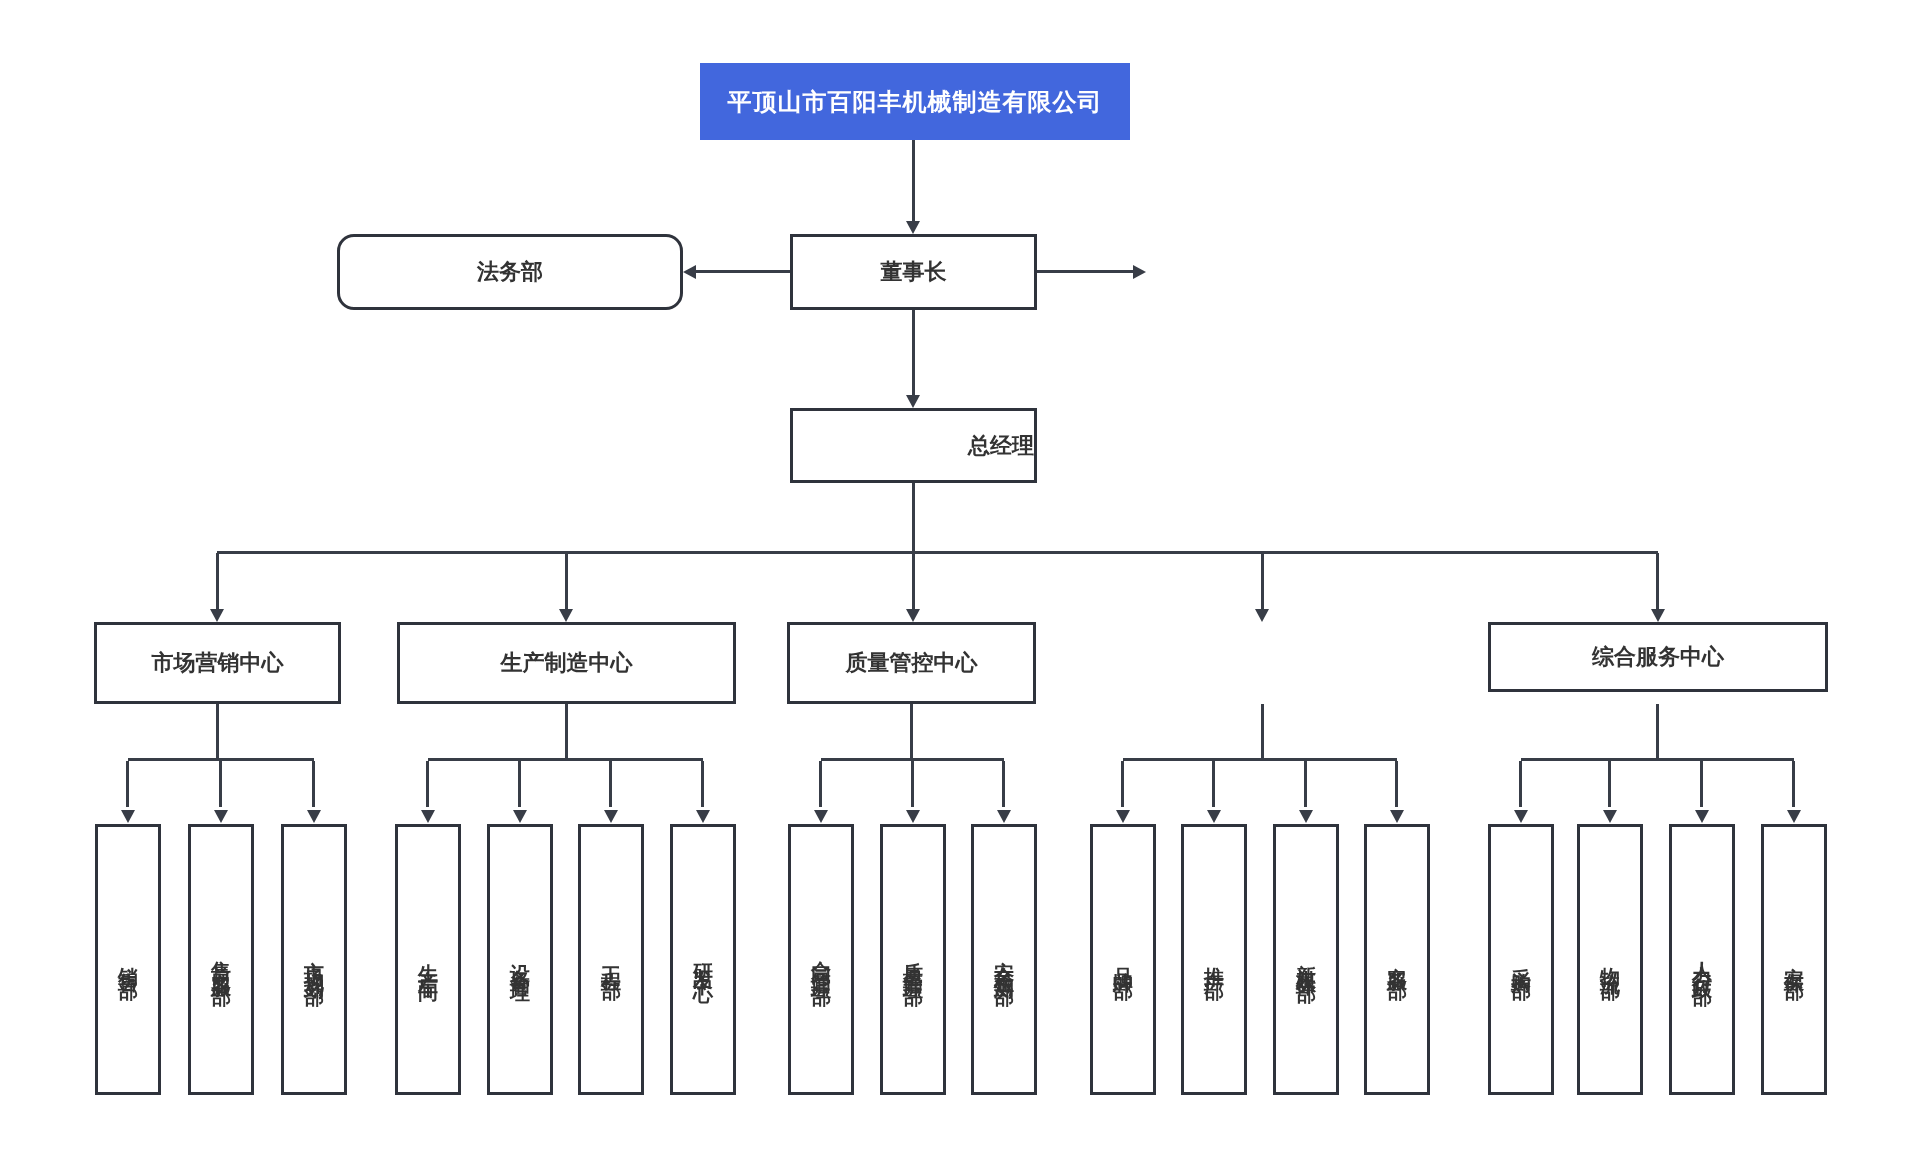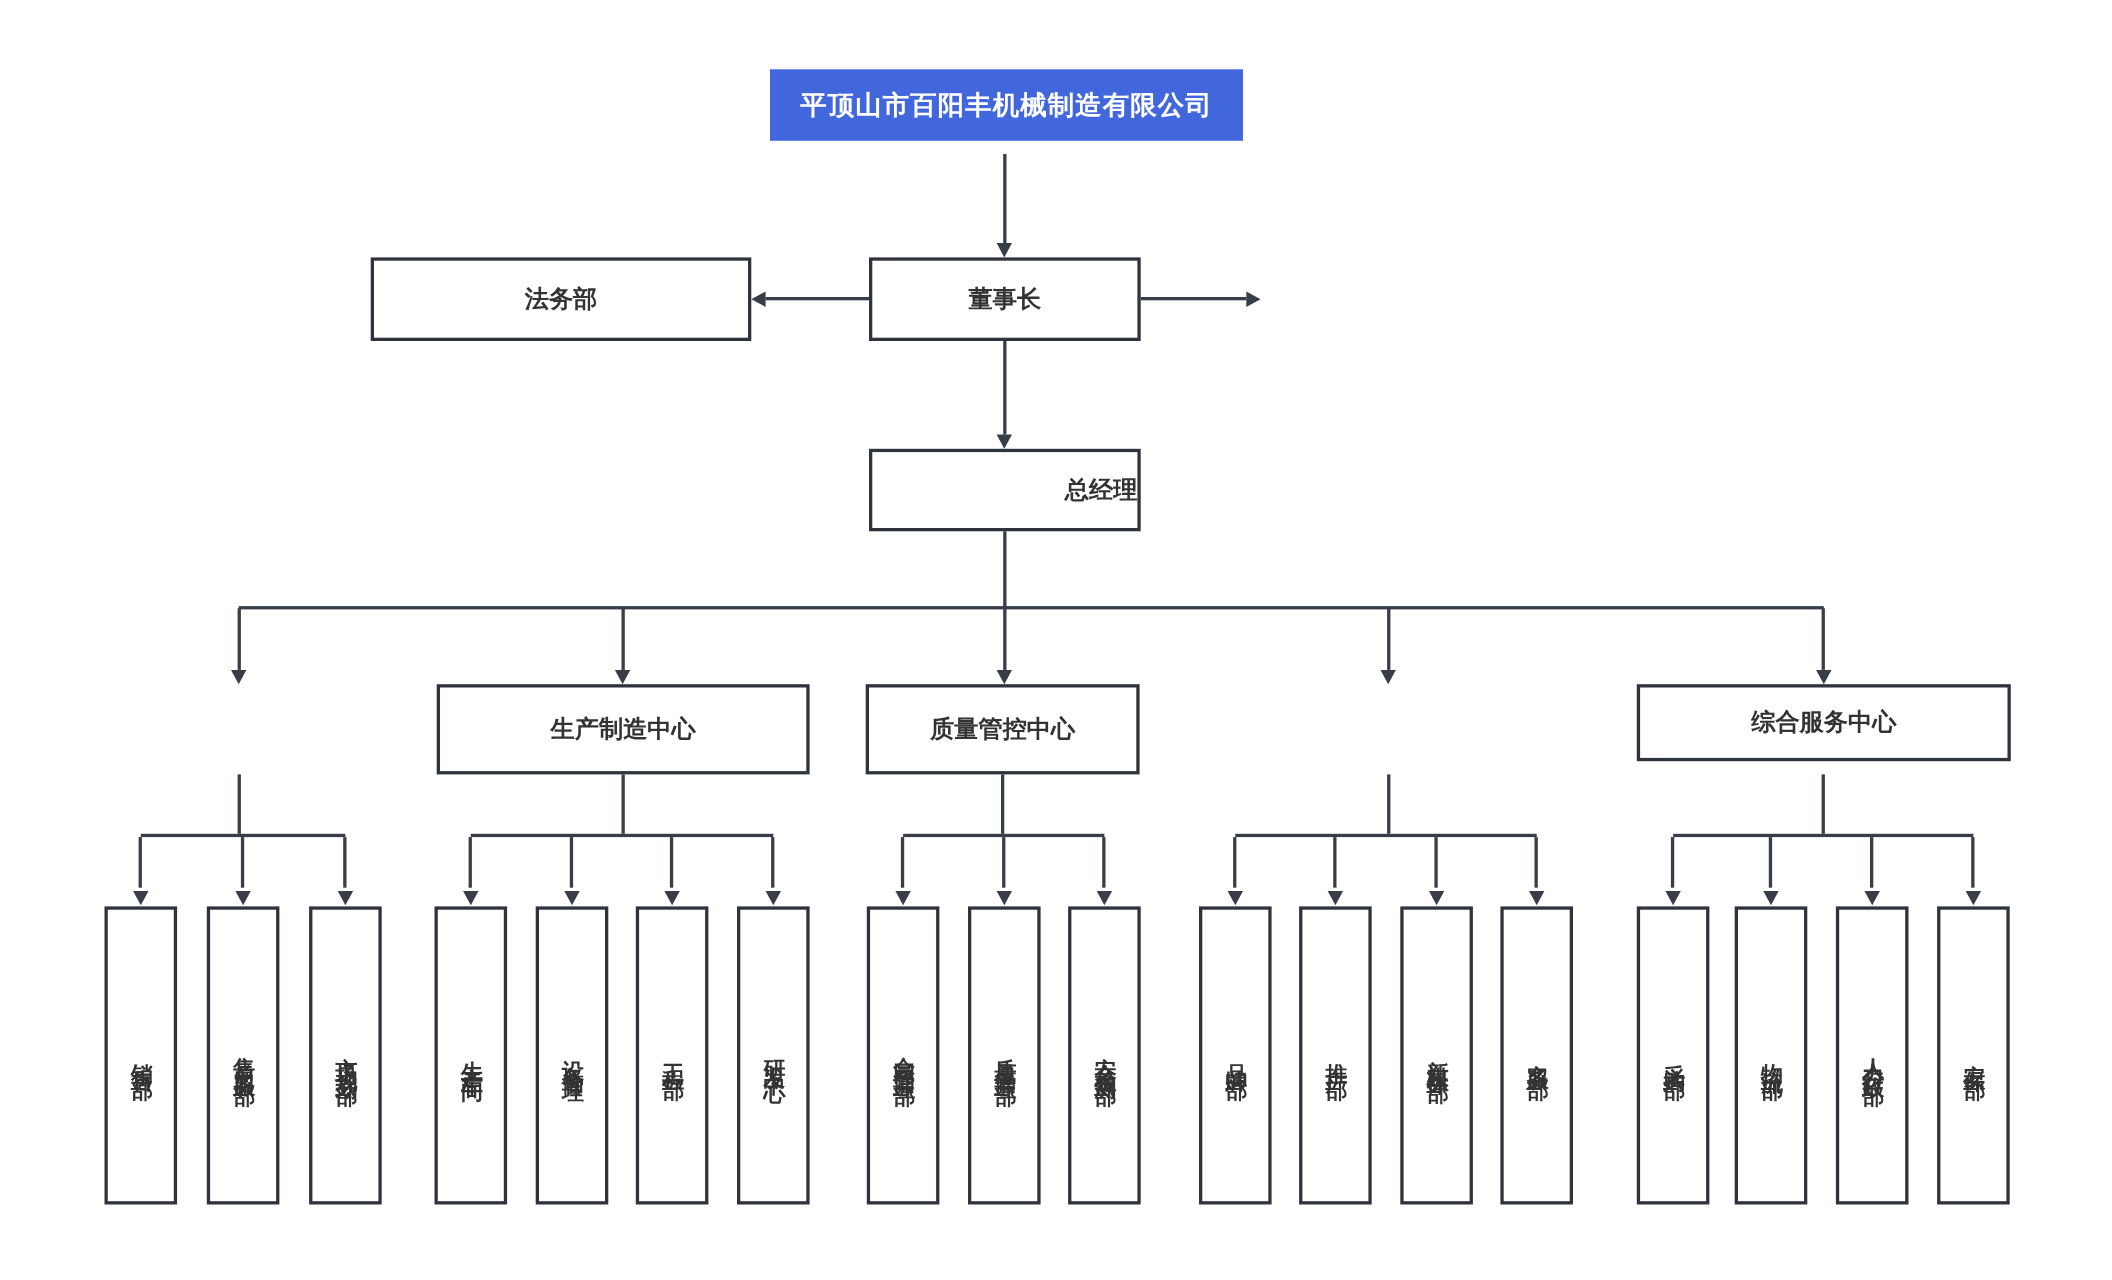--- a/index.html
+++ b/index.html
@@ -42,28 +42,28 @@
       border-right:13px solid #383d47;}
   .ar{position:absolute;width:0;height:0;
       border-top:7px solid transparent;border-bottom:7px solid transparent;
       border-left:13px solid #383d47;}
 </style>
 </head>
 <body>
 
 <div id="canvas">
 
-  <div class="title-box" style="left:700px;top:63px;width:430px;height:65px;">
+  <div class="title-box" style="left:700px;top:63px;width:430px;height:77px;">
     <span>平顶山市百阳丰机械制造有限公司</span>
   </div>
 
   <div class="vl" style="left:912px;top:140px;height:81px;"></div>
   <div class="ad" style="left:906px;top:221px;"></div>
 
-  <div class="box" style="left:337px;top:234px;width:346px;height:76px;">
+  <div class="box" style="left:337px;top:234px;width:346px;height:76px;border-radius:17px;">
     <span>法务部</span>
   </div>
   <div class="box" style="left:790px;top:234px;width:247px;height:76px;">
     <span>董事长</span>
   </div>
 
   <div class="hl" style="left:696px;top:270px;width:94px;"></div>
   <div class="al" style="left:683px;top:265px;"></div>
 
   <div class="hl" style="left:1037px;top:270px;width:96px;"></div>
@@ -81,20 +81,23 @@
   <div class="vl" style="left:216px;top:553px;height:56px;"></div>
   <div class="ad" style="left:210px;top:609px;"></div>
   <div class="vl" style="left:565px;top:553px;height:56px;"></div>
   <div class="ad" style="left:559px;top:609px;"></div>
   <div class="ad" style="left:906px;top:609px;"></div>
   <div class="vl" style="left:1261px;top:553px;height:56px;"></div>
   <div class="ad" style="left:1255px;top:609px;"></div>
   <div class="vl" style="left:1656px;top:553px;height:56px;"></div>
   <div class="ad" style="left:1651px;top:609px;"></div>
 
+  <div class="box" style="left:94px;top:622px;width:247px;height:82px;">
+    <span>市场营销中心</span>
+  </div>
   <div class="box" style="left:397px;top:622px;width:339px;height:82px;">
     <span>生产制造中心</span>
   </div>
   <div class="box" style="left:787px;top:622px;width:249px;height:82px;">
     <span>质量管控中心</span>
   </div>
   <div class="box" style="left:1488px;top:622px;width:340px;height:70px;">
     <span>综合服务中心</span>
   </div>
 

